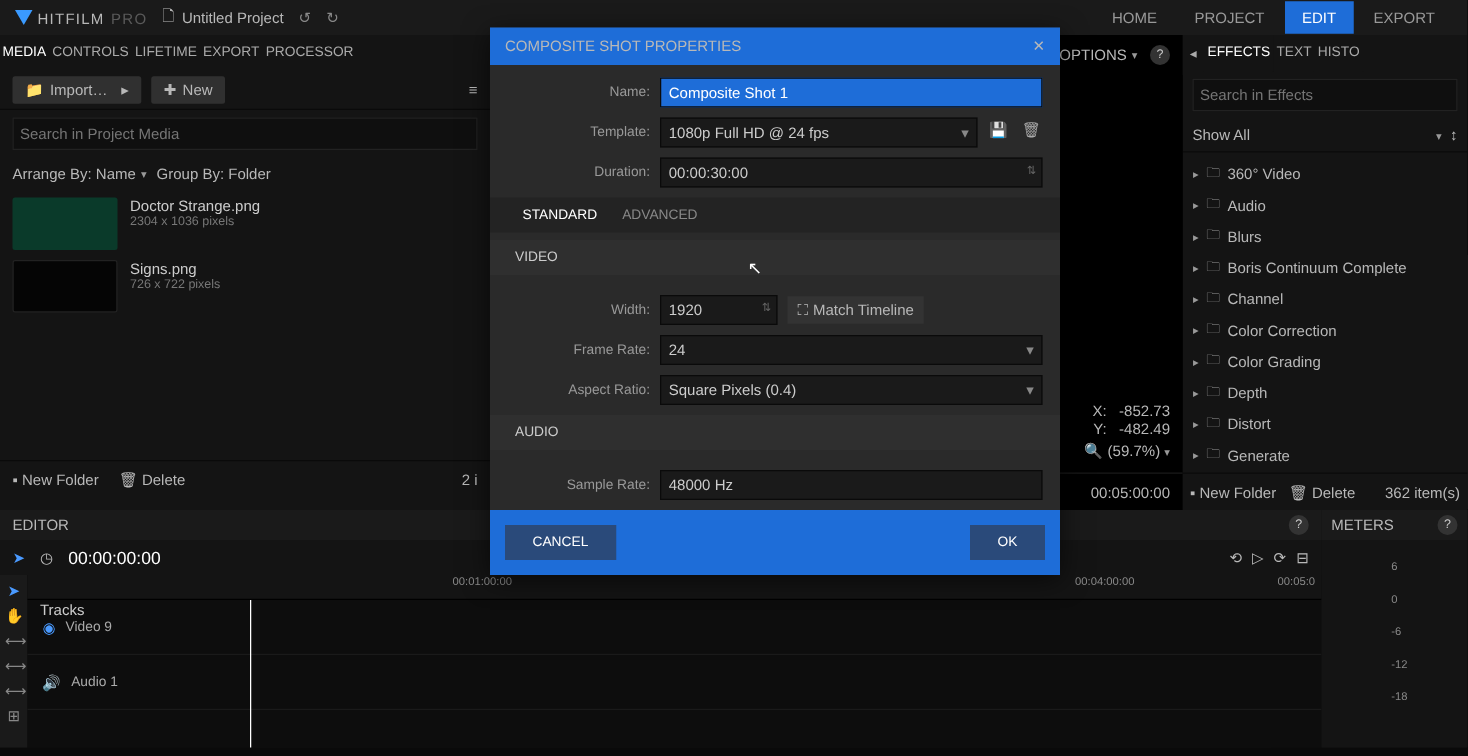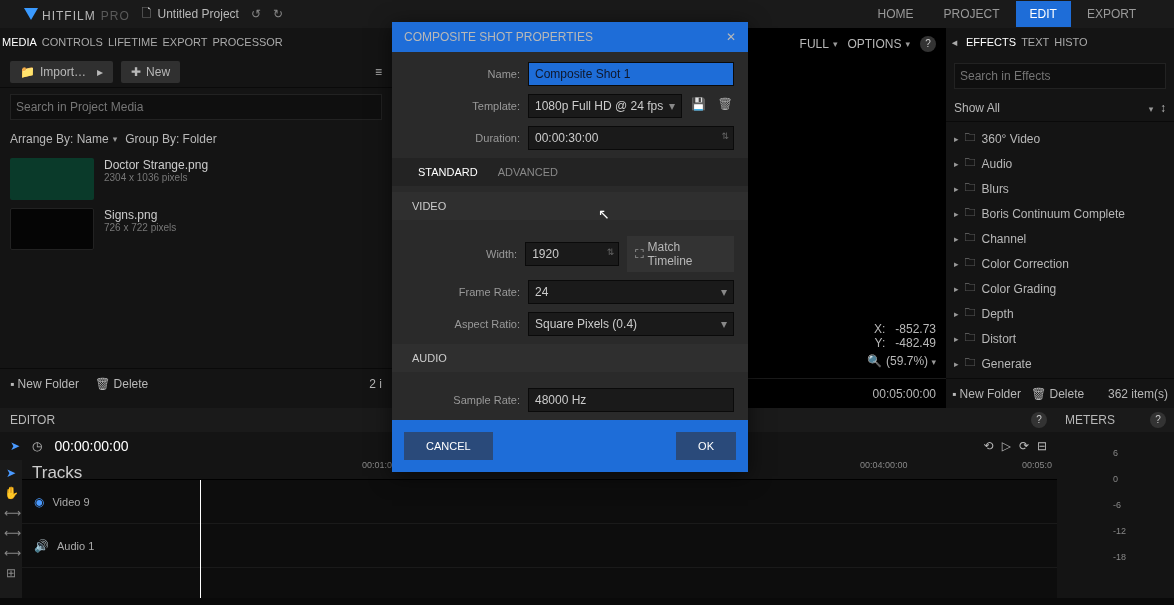--- a/index.html
+++ b/index.html
@@ -1,17 +1,17 @@
 <!DOCTYPE html>
 <html><head>
 <meta charset="utf-8">
 <style>
 *{box-sizing:border-box;margin:0;padding:0;font-family:"Segoe UI",Arial,sans-serif;font-size:12px;color:#b8b8b8}
 body{background:#0a0a0a;width:1174px;height:605px;overflow:hidden;position:relative}
-.topbar{height:28px;background:#1a1a1a;display:flex;align-items:center;padding:0 24px;gap:12px}
+.topbar{height:28px;background:#1a1a1a;display:flex;align-items:center;padding:0 12px;gap:12px}
 .logo{display:flex;align-items:center;gap:4px}
 .logo-triangle{width:0;height:0;border-left:7px solid transparent;border-right:7px solid transparent;border-top:12px solid #3a9aff}
 .logo-text{color:#d0d0d0;font-size:15px;font-weight:500;letter-spacing:1px}
 .logo-text .pro{color:#5a5a5a}
 .project-name{display:flex;align-items:center;gap:6px;color:#aaa}
 .topnav{margin-left:auto;display:flex;gap:2px}
 .topnav div{padding:6px 14px;color:#999;cursor:pointer}
 .topnav .active{background:#1e6dd8;color:#fff}
 .tabstrip{display:flex}
 .tabstrip div{padding:8px 2px;color:#aaa;font-size:11px;border-right:1px solid #141414}
@@ -59,27 +59,27 @@
 .ruler{height:20px;background:#141414;display:flex;position:relative;border-bottom:1px solid #000}
 .ruler-label{position:absolute;font-size:9px;color:#888}
 .track-row{height:44px;border-bottom:1px solid #1a1a1a;display:flex;align-items:center;padding-left:12px;gap:8px}
 .track-name{color:#aaa;font-size:11px}
 .playhead{position:absolute;left:178px;top:0;width:1px;height:138px;background:#fff}
 .meters{width:117px;background:#141414}
 .meters-hdr{height:24px;display:flex;align-items:center;justify-content:space-between;padding:0 8px;background:#1a1a1a}
 .meter-scale{padding:8px 0}
 .meter-scale div{font-size:9px;color:#888;padding:8px 0 8px 56px}
 
-.dialog{position:absolute;left:392px;top:22px;width:356px;background:#2a2a2a;box-shadow:0 4px 20px rgba(0,0,0,.6);z-index:100}
+.dialog{position:absolute;left:392px;top:22px;width:456px;background:#2a2a2a;box-shadow:0 4px 20px rgba(0,0,0,.6);z-index:100}
 .dlg-title{background:#1e6dd8;color:#fff;padding:8px 12px;font-size:11px;display:flex;justify-content:space-between}
 .dlg-body{padding:10px 14px 0}
 .form-row{display:flex;align-items:center;margin-bottom:8px;gap:8px}
 .form-row label{width:114px;text-align:right;color:#999;font-size:11px}
 .form-row .inp{flex:1;background:#1a1a1a;border:1px solid #0a0a0a;padding:4px 6px;color:#ccc;position:relative}
-.inp.sel{background:#1e6dd8;color:#0f172a}
+.inp.sel{background:#1e6dd8;color:#ffffff}
 .inp.dd::after{content:"▾";position:absolute;right:6px;color:#888}
 .inp.spin::after{content:"⇅";position:absolute;right:4px;color:#666;font-size:9px}
 .ico{width:18px;height:18px;color:#aaa;text-align:center}
 .dlg-tabs{display:flex;gap:20px;padding:8px 26px;background:#232323;margin-top:4px}
 .dlg-tabs div{color:#888;font-size:11px}
 .dlg-tabs .active{color:#fff}
 .section-hdr{background:#2f2f2f;padding:8px 20px;color:#ccc;font-size:11px;margin:6px 0}
 .match-btn{background:#333;padding:4px 8px;color:#ccc;display:flex;gap:4px;align-items:center}
 .dlg-footer{background:#1e6dd8;padding:12px;display:flex;justify-content:space-between;margin-top:8px}
 .dlg-footer button{background:#2a4a7a;border:none;color:#fff;padding:8px 22px;font-size:11px}
@@ -281,21 +281,21 @@
         <div class="tool on">➤</div>
         <div class="tool">✋</div>
         <div class="tool">⟷</div>
         <div class="tool">⟷</div>
         <div class="tool">⟷</div>
         <div class="tool">⊞</div>
       </div>
       <div class="tl-tracks">
         <div class="playhead"></div>
         <div class="ruler">
-          <span style="position:absolute;left:10px;top:3px;font-size:17px;color:#ccc">Tracks</span>
+          <span style="position:absolute;left:10px;top:21px;font-size:12px;color:#ccc">Tracks</span>
           <span class="ruler-label" style="left:340px">00:01:00:00</span>
           <span class="ruler-label" style="left:838px">00:04:00:00</span>
           <span class="ruler-label" style="left:1000px">00:05:0</span>
         </div>
         <div class="track-row">
             <span style="color:#4a9aff">◉</span>
             <span class="track-name">Video 9</span>
           </div>
         <div class="track-row">
             <span style="color:#4a9aff">🔊</span>

